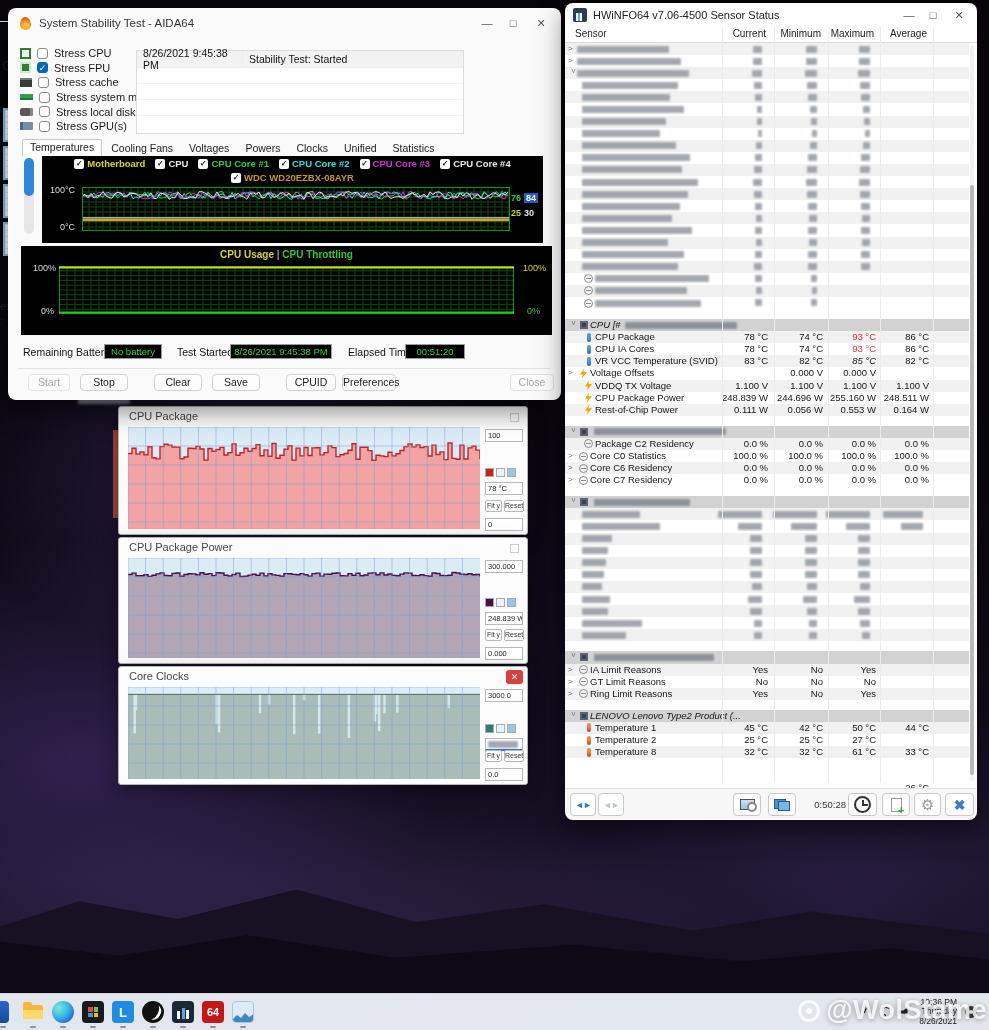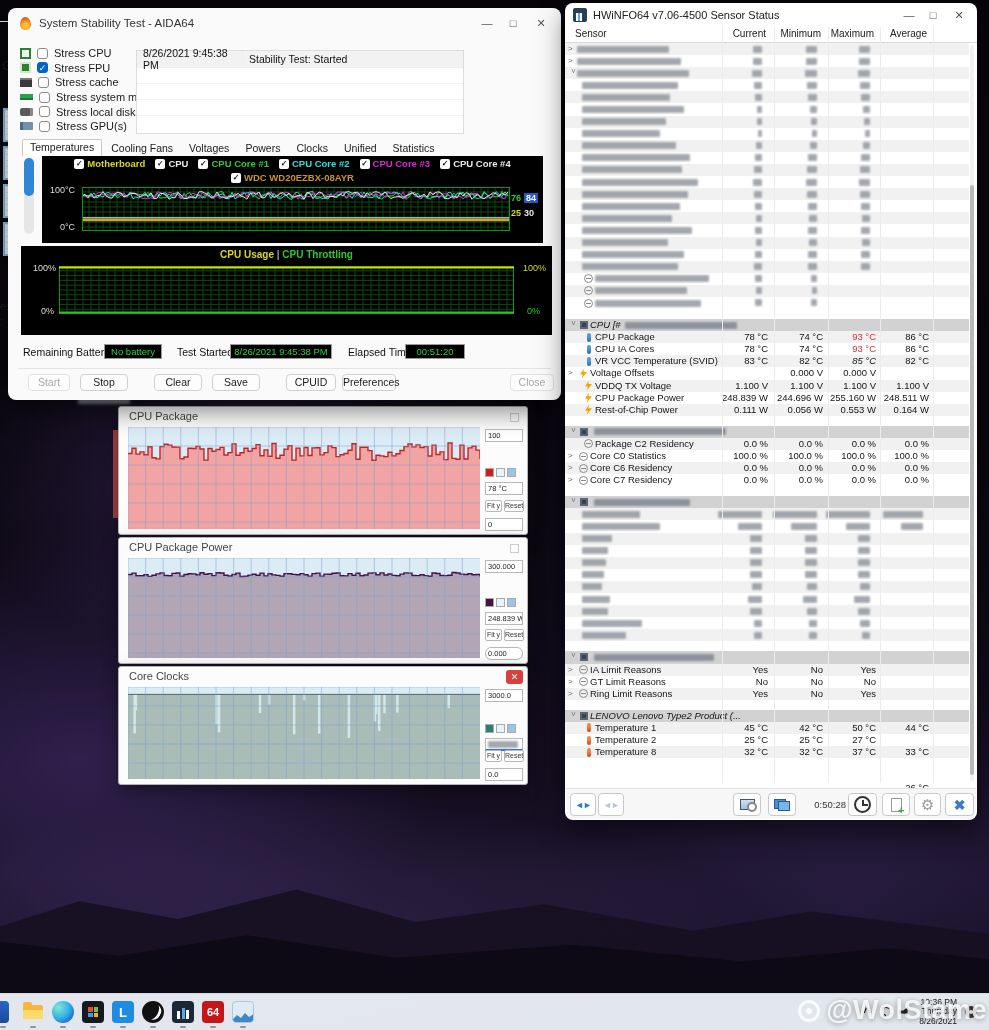--- a/index.html
+++ b/index.html
@@ -321,21 +321,21 @@
       <div class="gsw" style="top: 60px;">
         <span style="background: rgb(74, 16, 69);"></span>
         <span style="background: rgb(230, 243, 250);"></span>
         <span style="background: rgb(156, 195, 232);"></span>
       </div>
       <div class="gpbox" style="top: 74px;">248.839 W</div>
       <div class="gfit" style="top: 91px;">
         <span style="width: 17px;">Fit y</span>
         <span style="width: 20px;">Reset</span>
       </div>
-      <div class="gpbox" style="top: 109px; border-radius: 6px;">0.000</div>
+      <div class="gpbox" style="top: 109px;">0.000</div>
     </div>
     <div class="gwin" style="left: 118px; top: 666px; width: 410px; height: 119px;">
       <div class="gtitle">Core Clocks</div>
       <div class="gclose">✕</div>
       <div class="plot"><svg width="352" height="92">
           <rect x="0" y="0" width="352" height="92" fill="#dcecf7"></rect>
           <rect x="0" y="7.36" width="352" height="84.64" fill="#a9bcb8"></rect>
           <rect x="219.6297520250082" y="7.36" width="2.5" height="43.62048286322504" fill="#d2e8ea"></rect>
           <rect x="139.8673491552472" y="7.36" width="2.5" height="10.240794044807554" fill="#d2e8ea"></rect>
           <rect x="6.636734753847122" y="7.36" width="2.5" height="15.766994120031596" fill="#d2e8ea"></rect>
@@ -1122,21 +1122,21 @@
         <span class="hval" style="left: 263px; width: 48px;">27 °C</span>
         <span class="hval" style="left: 315px; width: 49px; margin-top: 48px;">26 °C</span>
       </div>
       <div class="hrow" style="background: rgb(241, 241, 241); padding-left: 17px;">
         <span class="icwrap">
           <span class="ic-tempr"></span>
         </span>
         <span class="lbl">Temperature 8</span>
         <span class="hval" style="left: 157px; width: 46px;">32 °C</span>
         <span class="hval" style="left: 209px; width: 49px;">32 °C</span>
-        <span class="hval" style="left: 263px; width: 48px;">37 °C</span>
+        <span class="hval" style="left: 263px; width: 48px;">61 °C</span>
         <span class="hval" style="left: 315px; width: 49px;">33 °C</span>
       </div>
     </div>
   <div id="hw-scroll">
       <div class="thumb"></div>
     </div>
 
   <div id="hw-toolbar">
     <div class="tb-btn" style="left:4px;width:26px;">
         <span class="arr2">◄►</span>

